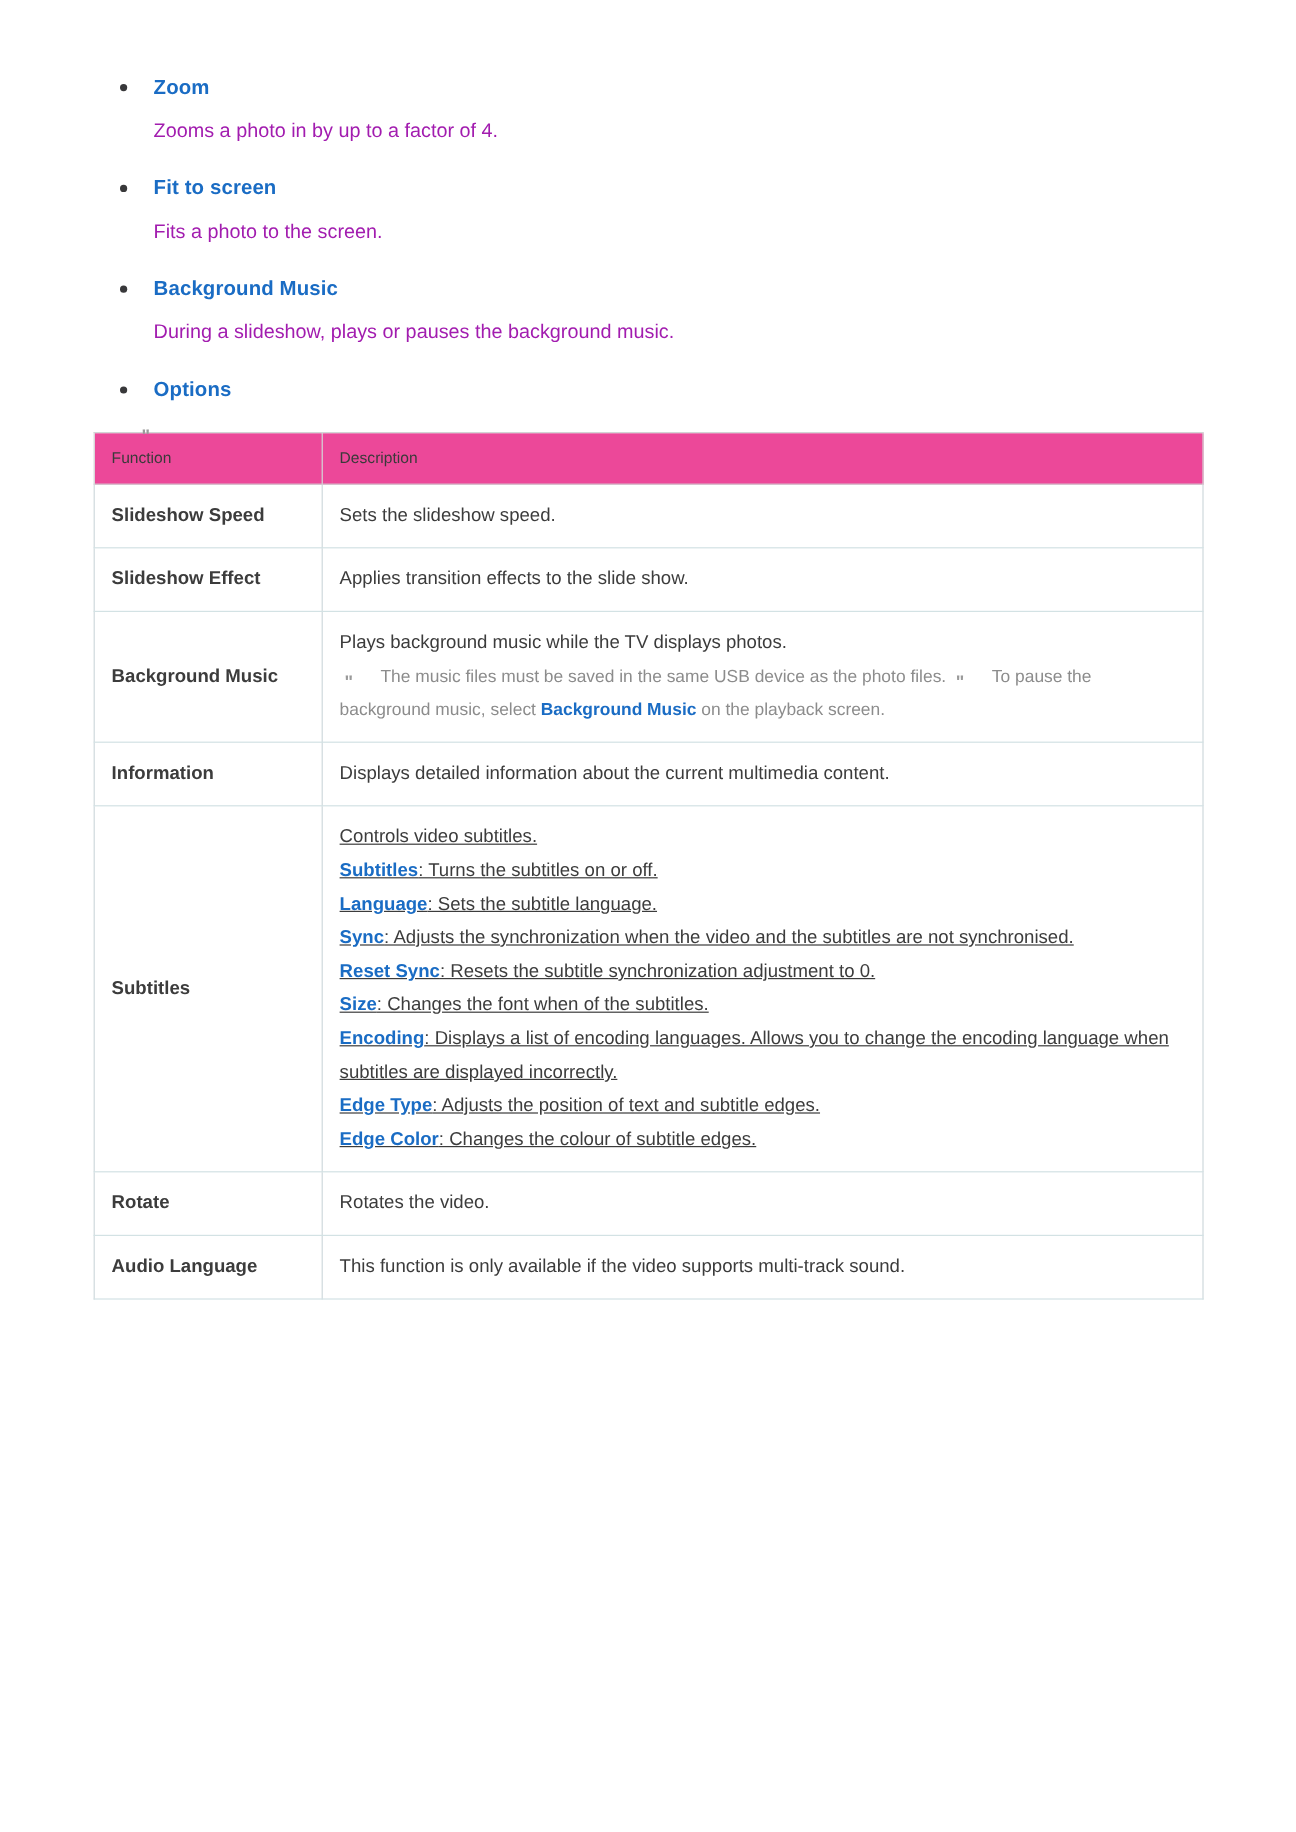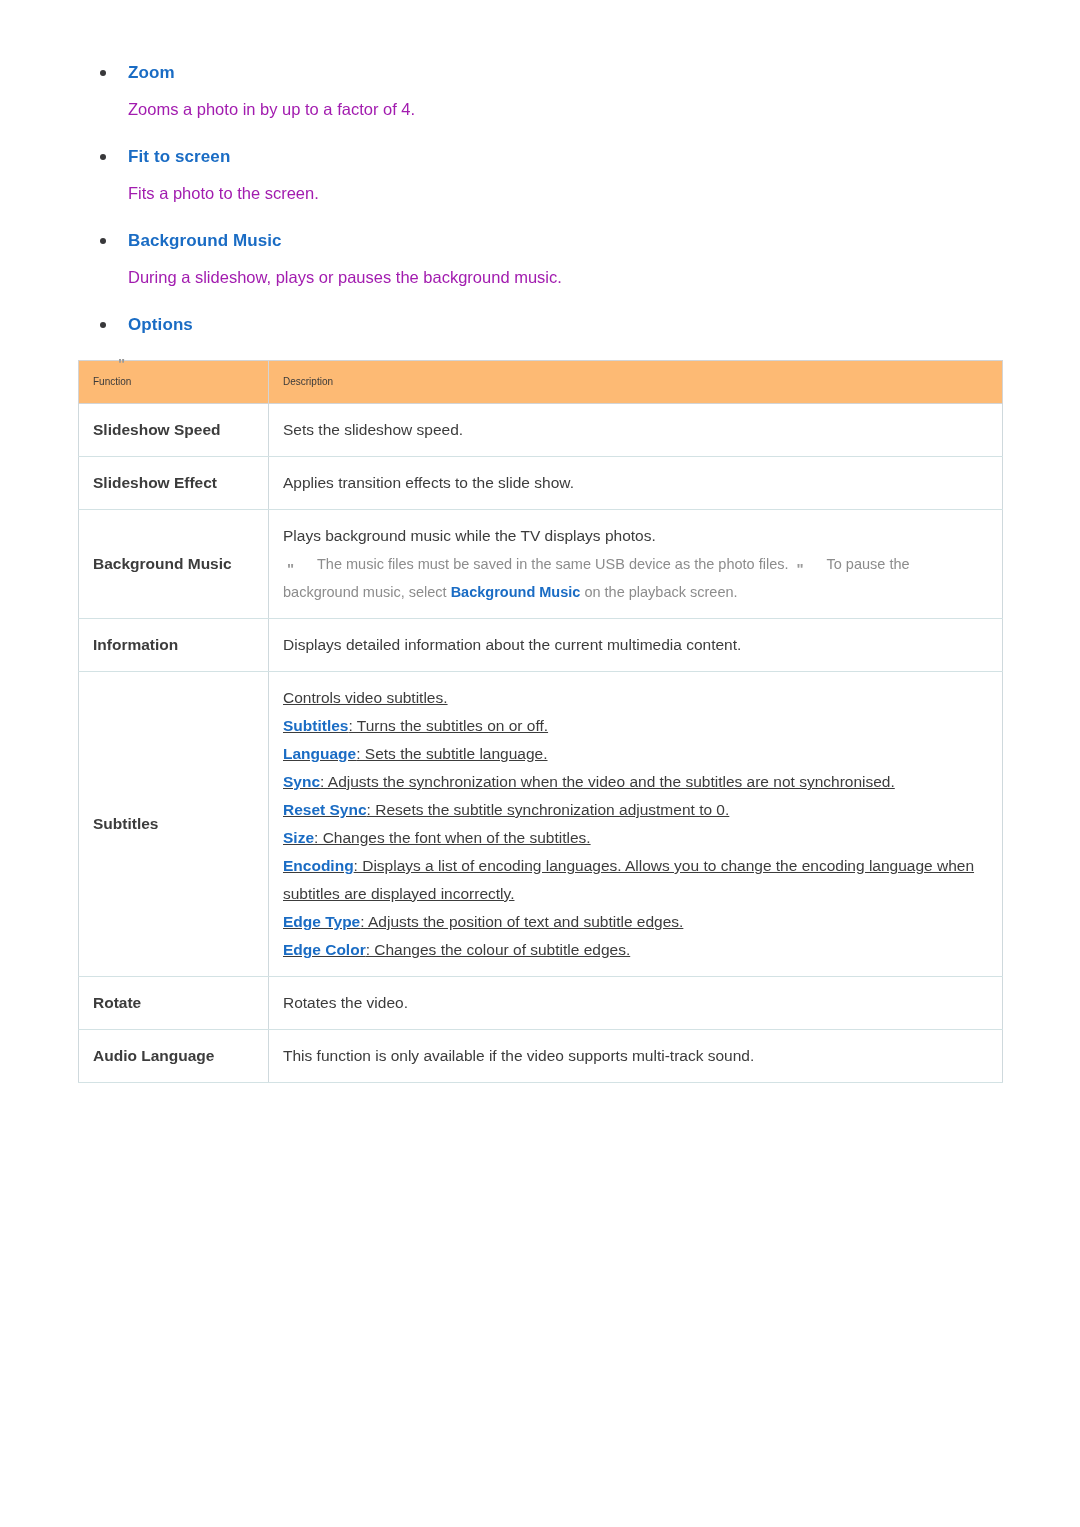--- a/index.html
+++ b/index.html
@@ -83,23 +83,23 @@
   table.opts {
     border-collapse: collapse;
     width: 924px;
     margin-top: 22px;
     table-layout: fixed;
   }
   table.opts col.c1 { width: 190px; }
   table.opts col.c2 { width: 734px; }
 
   table.opts th {
-    background: #fdba74;
+    background: #ec4899;
     font-weight: normal;
-    font-size: 10px;
+    font-size: 13px;
     color: #3a3a3a;
     text-align: left;
     padding: 10px 14px 10px 14px;
     border: 1px solid #d3d4d5;
     line-height: 22px;
   }
   table.opts td {
     border: 1px solid #cfd9dd;
     border-top-color: #d3e2e4;
     border-bottom-color: #d3e2e4;

